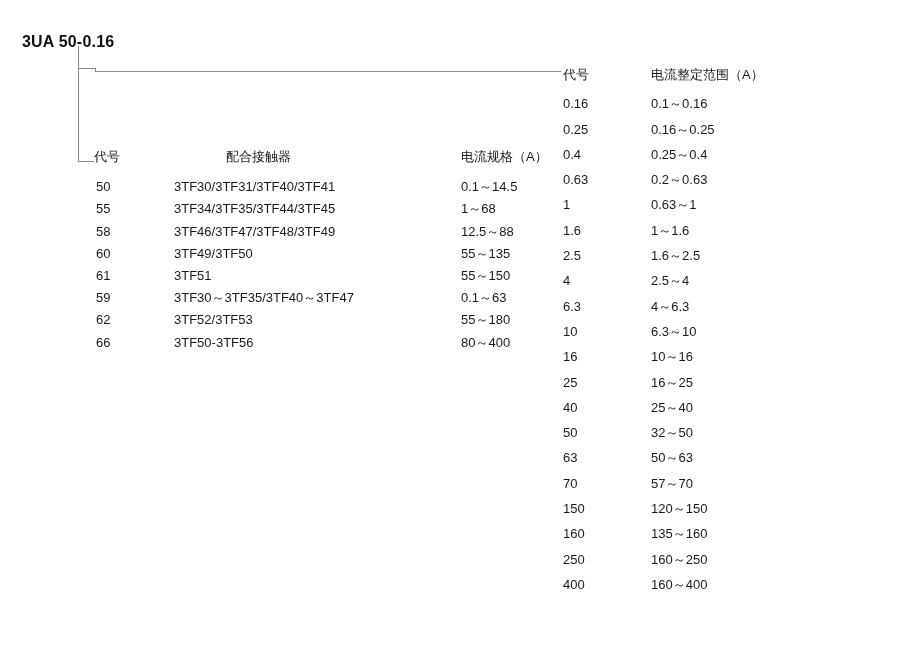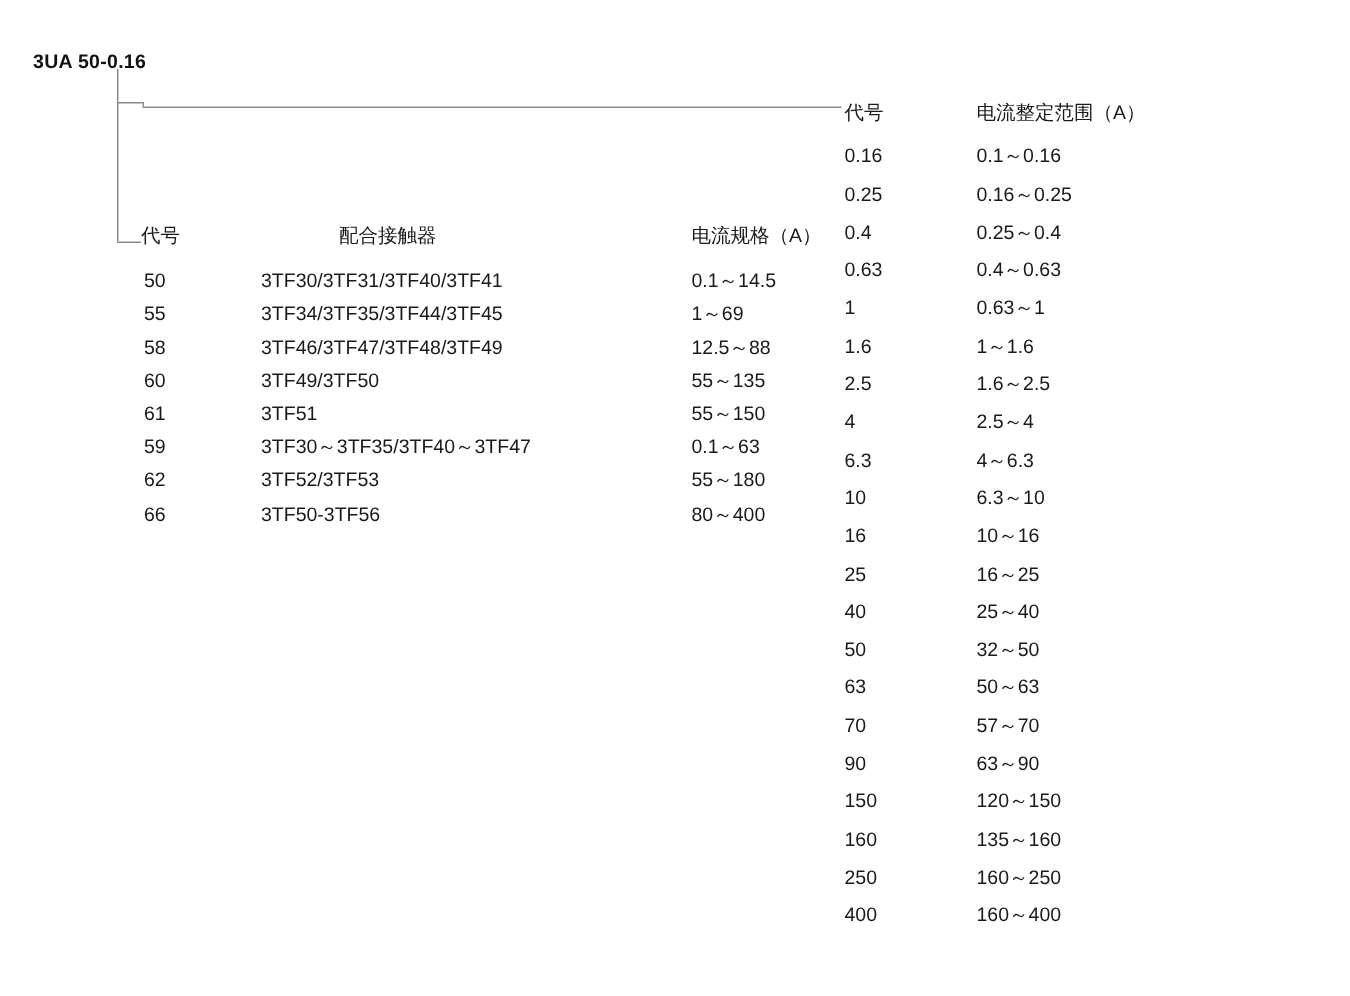--- a/index.html
+++ b/index.html
@@ -19,21 +19,21 @@
     position: absolute;
     left: 0;
     top: 0;
     width: 900px;
     height: 664px;
   }
   .model-code {
     position: absolute;
     left: 22px;
     top: 33px;
-    font-size: 13px;
+    font-size: 16px;
     font-weight: bold;
     letter-spacing: 0.2px;
     color: #111111;
   }
 
   
   .line {
     position: absolute;
     background: #8a8a8a;
   }
@@ -119,21 +119,21 @@
       </thead>
       <tbody>
         <tr>
           <td class="col-code cell-code">50</td>
           <td class="col-cont">3TF30/3TF31/3TF40/3TF41</td>
           <td class="col-rating">0.1～14.5</td>
         </tr>
         <tr>
           <td class="col-code cell-code">55</td>
           <td class="col-cont">3TF34/3TF35/3TF44/3TF45</td>
-          <td class="col-rating">1～69</td>
+          <td class="col-rating">1～68</td>
         </tr>
         <tr>
           <td class="col-code cell-code">58</td>
           <td class="col-cont">3TF46/3TF47/3TF48/3TF49</td>
           <td class="col-rating">12.5～88</td>
         </tr>
         <tr>
           <td class="col-code cell-code">60</td>
           <td class="col-cont">3TF49/3TF50</td>
           <td class="col-rating">55～135</td>
@@ -178,21 +178,21 @@
         <tr>
           <td class="rcol-code">0.25</td>
           <td class="rcol-range">0.16～0.25</td>
         </tr>
         <tr>
           <td class="rcol-code">0.4</td>
           <td class="rcol-range">0.25～0.4</td>
         </tr>
         <tr>
           <td class="rcol-code">0.63</td>
-          <td class="rcol-range">0.4～0.63</td>
+          <td class="rcol-range">0.2～0.63</td>
         </tr>
         <tr>
           <td class="rcol-code">1</td>
           <td class="rcol-range">0.63～1</td>
         </tr>
         <tr>
           <td class="rcol-code">1.6</td>
           <td class="rcol-range">1～1.6</td>
         </tr>
         <tr>
@@ -227,24 +227,20 @@
           <td class="rcol-code">50</td>
           <td class="rcol-range">32～50</td>
         </tr>
         <tr>
           <td class="rcol-code">63</td>
           <td class="rcol-range">50～63</td>
         </tr>
         <tr>
           <td class="rcol-code">70</td>
           <td class="rcol-range">57～70</td>
-        </tr>
-        <tr>
-          <td class="rcol-code">90</td>
-          <td class="rcol-range">63～90</td>
         </tr>
         <tr>
           <td class="rcol-code">150</td>
           <td class="rcol-range">120～150</td>
         </tr>
         <tr>
           <td class="rcol-code">160</td>
           <td class="rcol-range">135～160</td>
         </tr>
         <tr>

